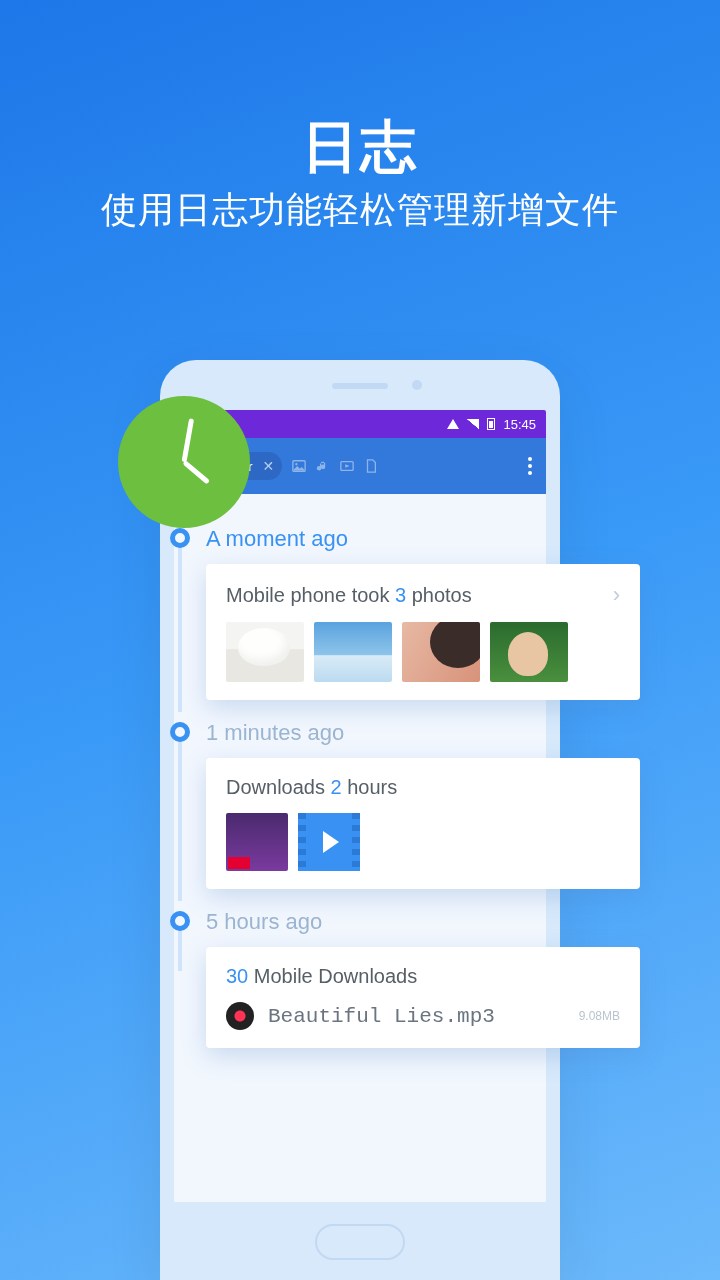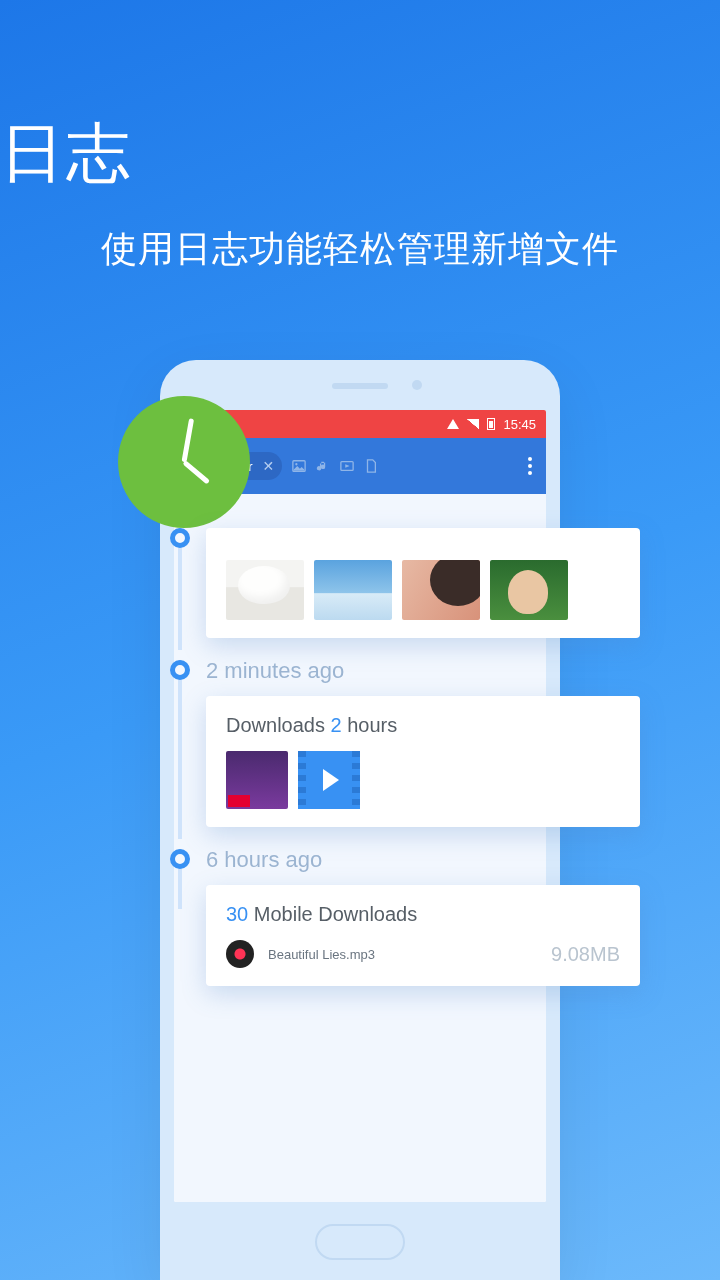--- a/index.html
+++ b/index.html
@@ -5,32 +5,32 @@
 * { margin: 0; padding: 0; box-sizing: border-box; }
 body {
   width: 720px;
   height: 1280px;
   background: linear-gradient(160deg, #1d77e8 0%, #3a9af7 50%, #6cb9fb 100%);
   font-family: -apple-system, "Helvetica Neue", Arial, sans-serif;
   overflow: hidden;
   position: relative;
 }
 .promo-title {
+  text-align: center;
   color: #fff;
-  font-size: 64px;
-  font-weight: 400;
+  font-size: 56px;
+  font-weight: 700;
   padding-top: 110px;
   letter-spacing: 2px;
 }
 .promo-subtitle {
   text-align: center;
   color: #fff;
   font-size: 36px;
   font-weight: 300;
-  margin-top: 28px;
   letter-spacing: 1px;
 }
 .phone {
   position: absolute;
   left: 160px;
   top: 360px;
   width: 400px;
   height: 920px;
   background: #d7e9fb;
   border-radius: 36px 36px 0 0;
@@ -71,21 +71,21 @@
   bottom: 20px;
   left: 50%;
   transform: translateX(-50%);
   width: 90px;
   height: 36px;
   border: 2px solid #c1d9f2;
   border-radius: 18px;
 }
 .status-bar {
   height: 28px;
-  background: #ef4444;
+  background: #6d28d9;
   display: flex;
   align-items: center;
   justify-content: flex-end;
   gap: 8px;
   padding: 0 10px;
   color: #fff;
   font-size: 13px;
 }
 .status-bar .tri {
   width: 0; height: 0;
@@ -209,22 +209,22 @@
 .thumb.v1 .lab { position:absolute; left:4px; bottom:3px; font-size:8px; color:#fff; font-weight:700; }
 .thumb.v2 { background:#3891f3; width:62px; height:58px; position:relative; display:flex; align-items:center; justify-content:center; }
 .thumb.v2::before, .thumb.v2::after {
   content:""; position:absolute; top:0; bottom:0; width:8px;
   background: repeating-linear-gradient(#2b7ad6 0 6px, #3891f3 6px 12px);
 }
 .thumb.v2::before { left:0; } .thumb.v2::after { right:0; }
 .thumb.v2 .play { width:0; height:0; border-left:16px solid #fff; border-top:11px solid transparent; border-bottom:11px solid transparent; margin-left:4px; z-index:1; }
 .music-row { display:flex; align-items:center; gap:14px; margin-top:14px; }
 .disc { width:28px; height:28px; border-radius:50%; background: radial-gradient(circle, #f35 0 5px, #222 6px 14px); }
-.music-name { font-size:13px; color:#6a7580; flex:1; }
-.music-size { font-size:20px; color:#b9c4cf; }
+.music-name { font-size:21px; color:#6a7580; flex:1;font-family:Liberation Mono, monospace; }
+.music-size { font-size:12px; color:#b9c4cf; }
 </style>
 </head>
 <body>
 
 <div class="promo-title">日志</div>
 <div class="promo-subtitle">使用日志功能轻松管理新增文件</div>
 
 <div class="phone">
   <div class="phone-speaker"></div>
   <div class="phone-camera"></div>
@@ -277,53 +277,60 @@
   </div>
   <div class="phone-home"></div>
 </div>
 
 <div class="clock-badge"></div>
 
 <div class="timeline">
 
   <div class="entry">
     <div class="entry-dot"></div>
+    <div class="entry-time">A moment ago</div>
     <div class="card">
+      <div class="card-row">
+        <div class="card-title">
+          <span>Mobile phone took </span><span class="hl">3</span><span> photos</span>
+        </div>
+        <div class="chev">›</div>
+      </div>
       <div class="thumbs">
         <div class="thumb t1"></div>
         <div class="thumb t2"></div>
         <div class="thumb t3"></div>
         <div class="thumb t4"></div>
       </div>
     </div>
   </div>
 
   <div class="entry">
     <div class="entry-dot"></div>
-    <div class="entry-time">2 minutes ago</div>
+    <div class="entry-time">1 minutes ago</div>
     <div class="card">
       <div class="card-row">
         <div class="card-title">
           <span>Downloads </span><span class="hl">2</span><span> hours</span>
         </div>
       </div>
       <div class="thumbs">
         <div class="thumb v1">
             <span class="lab">evo</span>
           </div>
         <div class="thumb v2">
             <span class="play"></span>
           </div>
       </div>
     </div>
   </div>
 
   <div class="entry">
     <div class="entry-dot"></div>
-    <div class="entry-time">6 hours ago</div>
+    <div class="entry-time">5 hours ago</div>
     <div class="card">
       <div class="card-row">
         <div class="card-title">
           <span class="hl">30</span><span> Mobile Downloads</span>
         </div>
       </div>
       <div class="music-row">
         <div class="disc"></div>
         <div class="music-name">Beautiful Lies.mp3</div>
         <div class="music-size">9.08MB</div>

